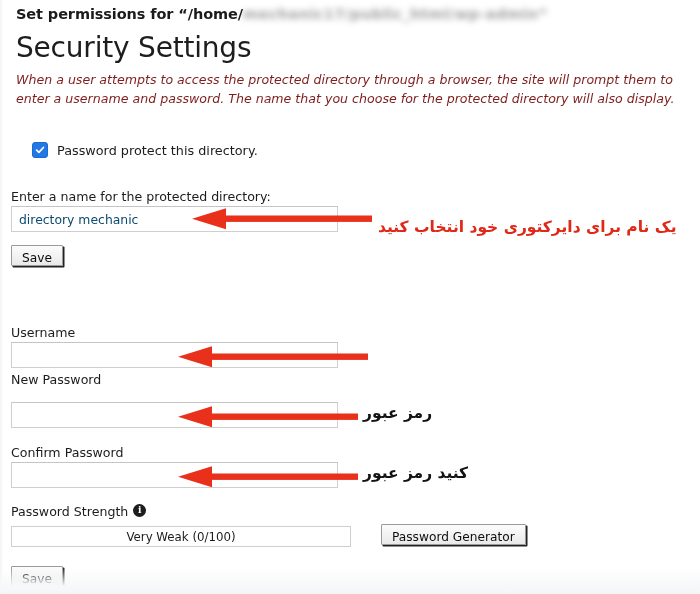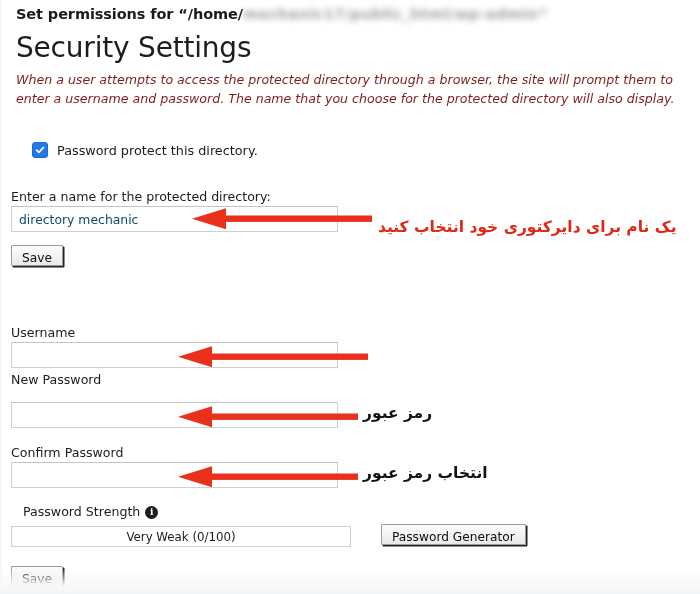--- a/index.html
+++ b/index.html
@@ -156,25 +156,24 @@
     color: #111111;
     letter-spacing: -0.2px;
   }
 
   
   .strength-label-row {
     position: absolute;
     left: 11px;
     top: 504px;
     display: flex;
-    align-items: flex-end;
+    align-items: flex-start;
     gap: 5px;
     font-size: 12.6px;
     color: #1c1c1c;
-    margin-left: 12px;
   }
   .info-icon {
     width: 13px;
     height: 13px;
     border-radius: 50%;
     background: #1d1d1d;
     color: #ffffff;
     font-size: 9px;
     font-weight: bold;
     display: flex;
@@ -280,15 +279,15 @@
   <svg class="arrow" style="left:172px; top:403px;" width="186" height="28" viewBox="0 0 186 28">
     <rect x="40" y="10.5" width="146" height="6.4" fill="#e8301b"></rect>
     <path d="M40 3.2 L40 24.2 L6 13.7 Z" fill="#e8301b"></path>
   </svg>
   <div class="annot dark" style="left:363px; top:404px;">رمز عبور</div>
 
   <svg class="arrow" style="left:172px; top:463px;" width="186" height="28" viewBox="0 0 186 28">
     <rect x="40" y="10.5" width="146" height="6.4" fill="#e8301b"></rect>
     <path d="M40 3.2 L40 24.2 L6 13.7 Z" fill="#e8301b"></path>
   </svg>
-  <div class="annot dark" style="left:363px; top:464px;">انتخاب رمز عبور</div>
+  <div class="annot dark" style="left:363px; top:464px;">کنید رمز عبور</div>
 
 </div>
 
 </body></html>

